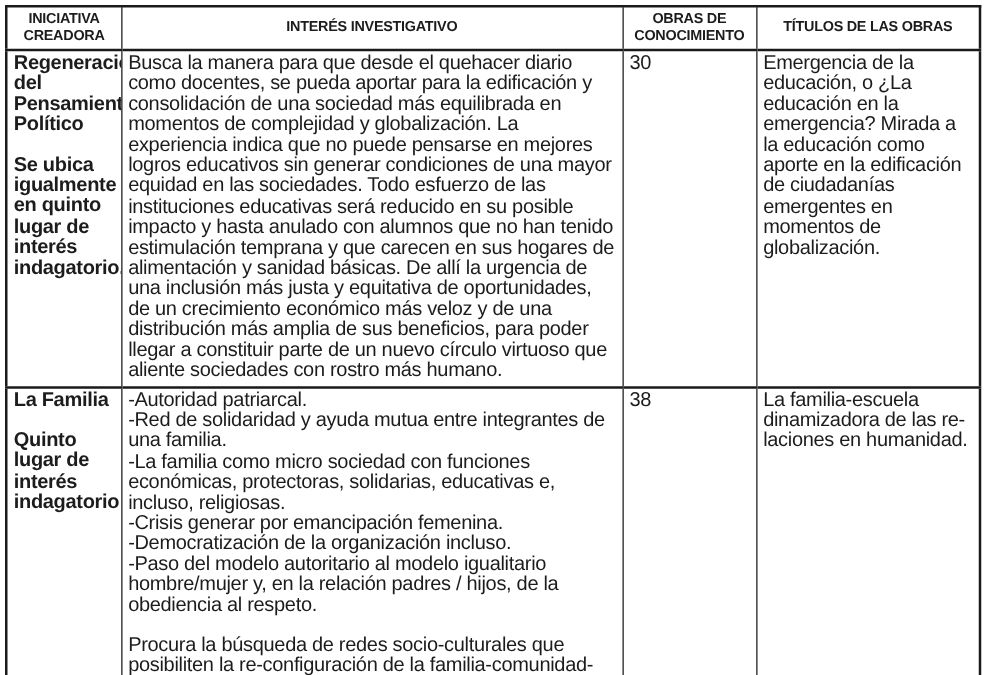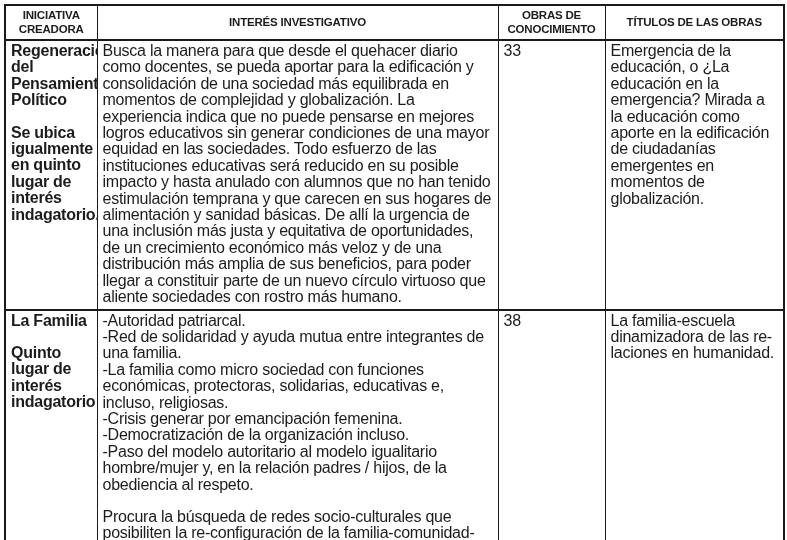--- a/index.html
+++ b/index.html
@@ -76,21 +76,21 @@
     <tbody>
       <tr class="row-1">
         <td>
           <div class="cell-title">Regeneración del Pensamiento Político</div>
           <div class="cell-note">Se ubica igualmente en quinto lugar de interés indagatorio.</div>
         </td>
         <td>
           <div>Busca la manera para que desde el quehacer diario como docentes, se pueda aportar para la edificación y consolidación de una sociedad más equilibrada en momentos de complejidad y globalización. La experiencia indica que no puede pensarse en mejores logros educativos sin generar condiciones de una mayor equidad en las sociedades. Todo esfuerzo de las instituciones educativas será reducido en su posible impacto y hasta anulado con alumnos que no han tenido estimulación temprana y que carecen en sus hogares de alimentación y sanidad básicas. De allí la urgencia de una inclusión más justa y equitativa de oportunidades, de un crecimiento económico más veloz y de una distribución más amplia de sus beneficios, para poder llegar a constituir parte de un nuevo círculo virtuoso que aliente sociedades con rostro más humano.</div>
         </td>
         <td>
-          <div>33</div>
+          <div>30</div>
         </td>
         <td>
           <div>Emergencia de la educación, o ¿La educación en la emergencia? Mirada a la educación como aporte en la edificación de ciudadanías emergentes en momentos de globalización.</div>
         </td>
       </tr>
       <tr class="row-2">
         <td>
           <div class="cell-title">La Familia</div>
           <div class="cell-note">Quinto lugar de interés indagatorio</div>
         </td>

